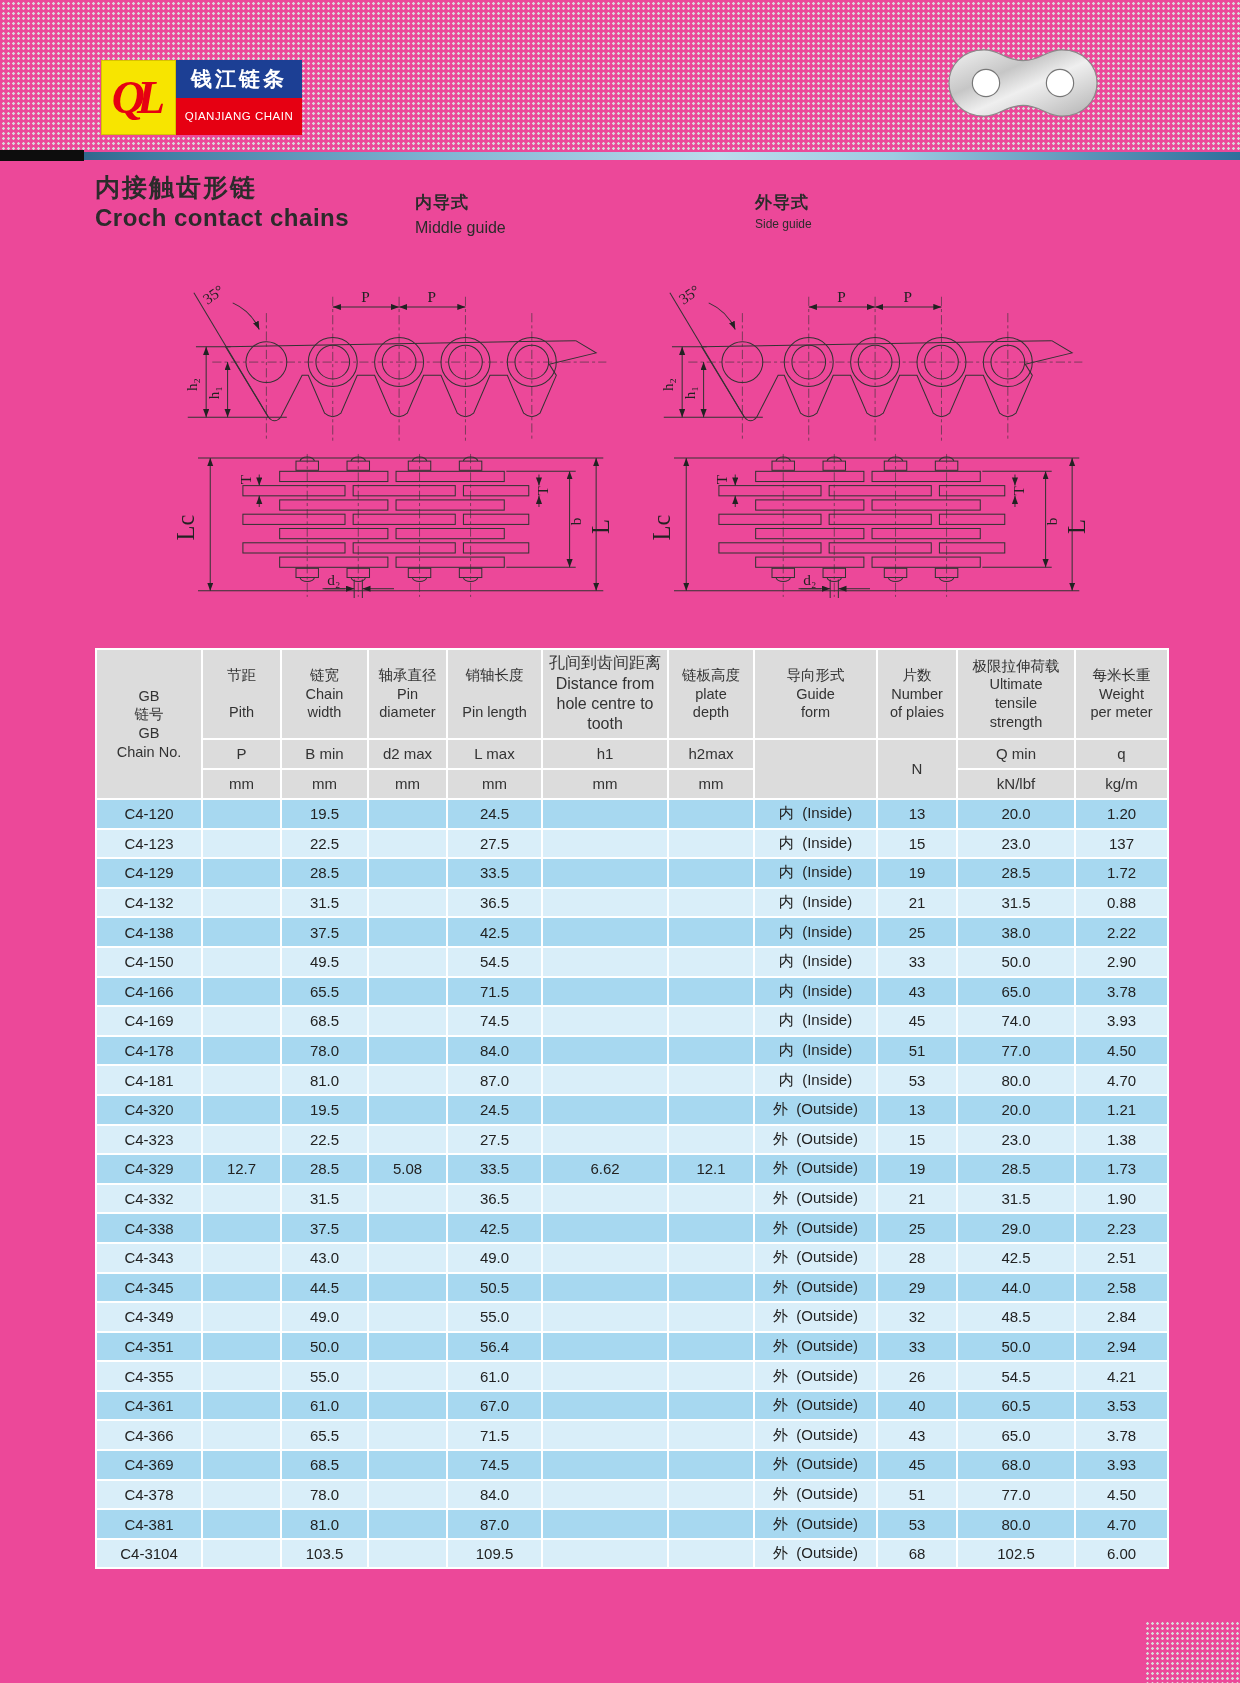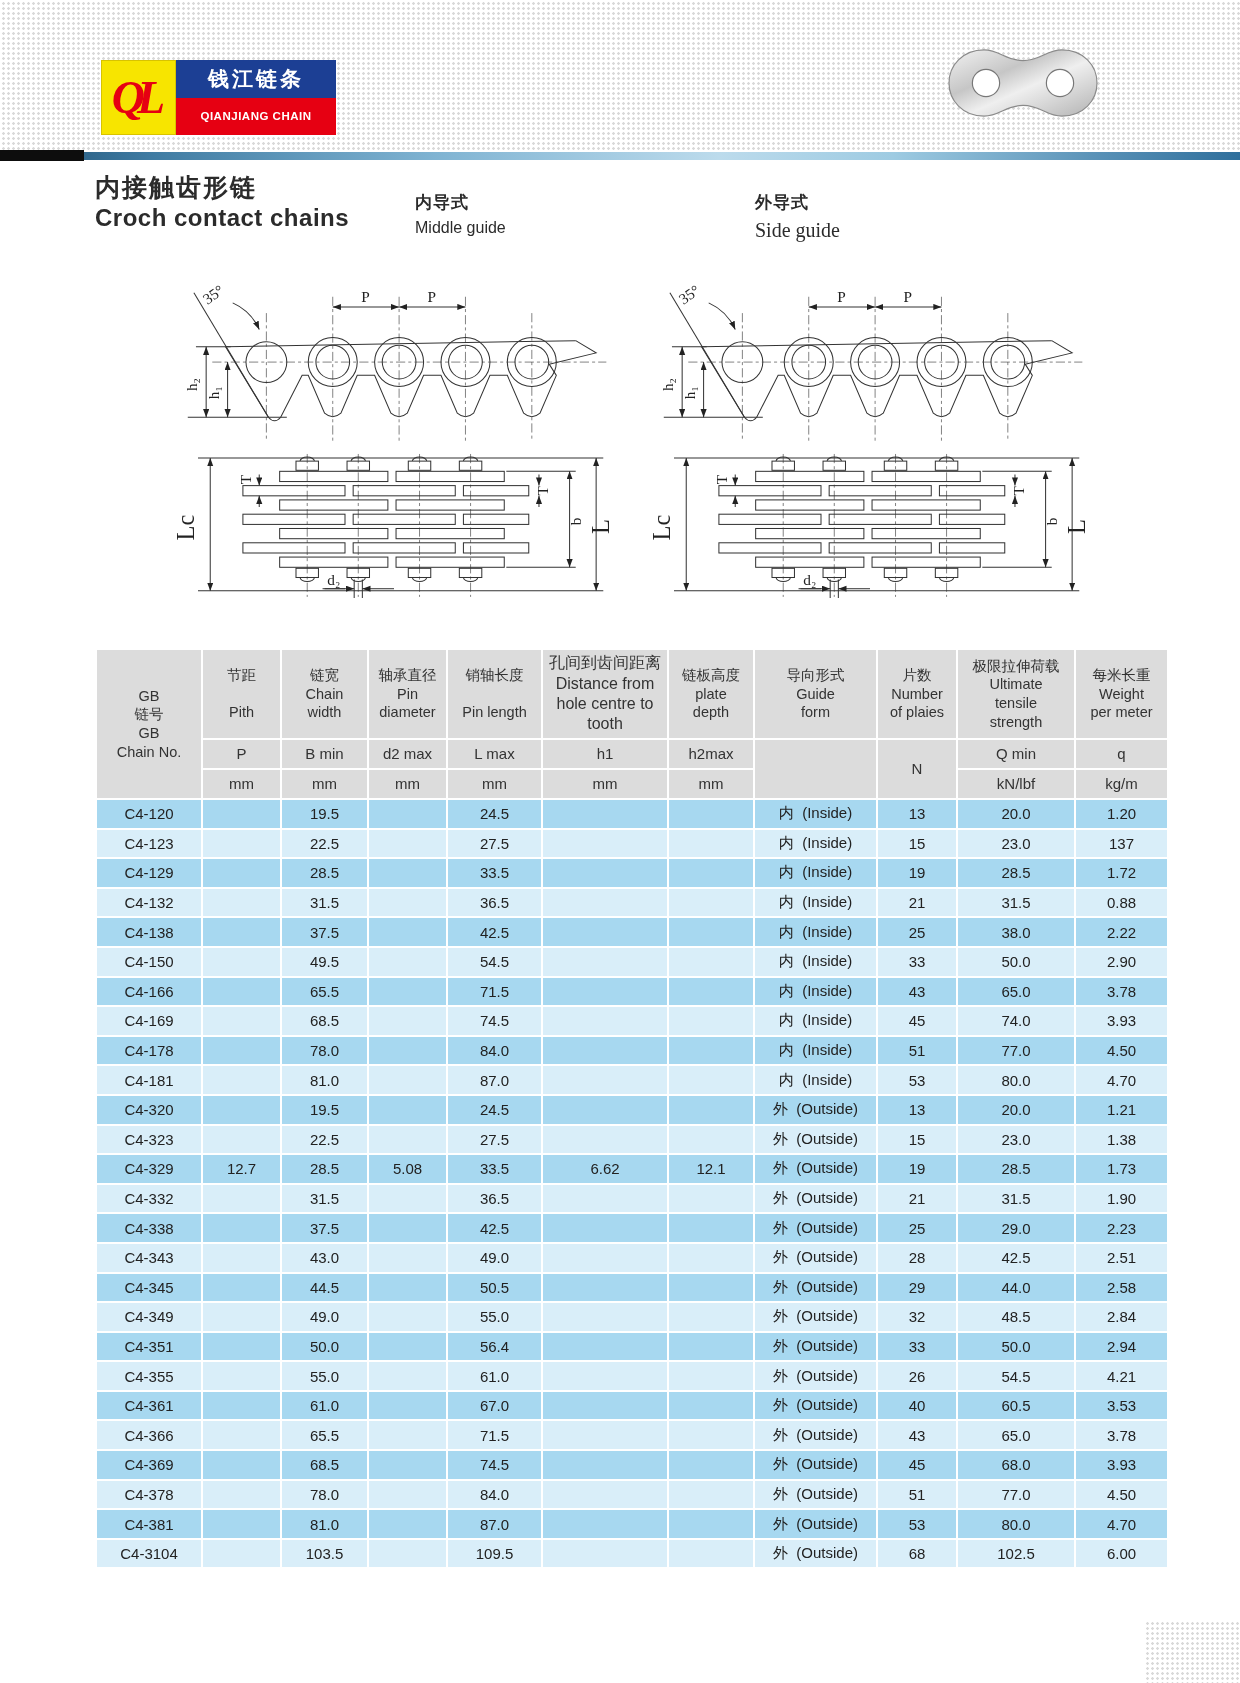--- a/index.html
+++ b/index.html
@@ -1,41 +1,41 @@
 <!DOCTYPE html>
 <html><head>
 <meta charset="utf-8">
 <style>
   html,body{margin:0;padding:0;background:#888;}
-  .page{position:relative;width:1240px;height:1683px;background:#ffffff;overflow:hidden;
+  .page{position:relative;width:1240px;height:1683px;background:#ec4899;overflow:hidden;
         font-family:"Liberation Sans","DejaVu Sans",sans-serif;color:#2b2b2b;}
   
   .dots{background-image:radial-gradient(#d9d9d9 1.3px,transparent 1.45px);background-size:5px 5px;background-position:1px 1px;}
   .top-band{position:absolute;left:0;top:0;width:1240px;height:152px;}
   
   .sep-bar{position:absolute;left:0;top:152px;width:1240px;height:8px;
            background:linear-gradient(90deg,#1d4e71 0%,#3f7ba2 12%,#7fb3d2 35%,#bcdbec 58%,#9ecbe2 72%,#5b93b8 88%,#2f6f9c 100%);}
   .sep-bar-black{position:absolute;left:0;top:150px;width:84px;height:11px;background:#0d0d0d;}
   
   .logo{position:absolute;left:101px;top:60px;display:flex;}
   .logo-mark{width:73px;height:73px;background:#f7e500;border:1px solid #d8c300;display:flex;align-items:center;justify-content:center;}
   .logo-mark span{font-family:"Liberation Serif","DejaVu Serif",serif;font-style:italic;font-weight:bold;font-size:46px;color:#e60012;letter-spacing:-8px;padding-right:8px;}
-  .logo-text{width:160px;height:75px;display:flex;flex-direction:column;}
+  .logo-text{width:126px;height:75px;display:flex;flex-direction:column;}
   .logo-cn{flex:1;background:#1c3f94;color:#fff;display:flex;align-items:center;justify-content:center;font-size:21px;font-weight:bold;letter-spacing:3px;}
-  .logo-en{flex:1;background:#e60012;color:#fff;display:flex;align-items:center;justify-content:center;font-size:11.5px;font-weight:bold;letter-spacing:.5px;}
+  .logo-en{flex:1;background:#e60012;color:#fff;display:flex;align-items:center;justify-content:center;font-size:11.5px;font-weight:normal;letter-spacing:.5px;}
   
   .plate-img{position:absolute;left:945px;top:46px;}
   
   .title-block{position:absolute;left:95px;top:172px;line-height:1.25;}
   .title-cn{font-size:25px;font-weight:bold;letter-spacing:2px;}
   .title-en{font-size:24px;font-weight:bold;letter-spacing:.5px;}
   .guide-label{position:absolute;top:191px;line-height:1.45;}
   .guide-label .cn{font-size:17px;font-weight:bold;letter-spacing:1px;}
   .guide-label .en{font-size:16px;}
-  .guide-label.mono .en{font-family:Liberation Serif, serif;font-size:20px;}
+  .guide-label.mono .en{font-family:Liberation Sans, sans-serif;font-size:12px;}
   .mid-guide{left:415px;}
   .side-guide{left:755px;}
   
   .diag{position:absolute;top:260px;width:452px;height:342px;}
   .diag.left{left:168px;}
   .diag.right{left:644px;}
   
   table.spec{position:absolute;left:95px;top:648px;width:1074px;border-collapse:separate;border-spacing:2px;table-layout:fixed;background:#fff;}
   table.spec th{background:#dcdcdc;font-weight:normal;color:#333;text-align:center;vertical-align:middle;
                 white-space:pre-line;font-size:14.5px;line-height:1.28;padding:2px 1px;}

